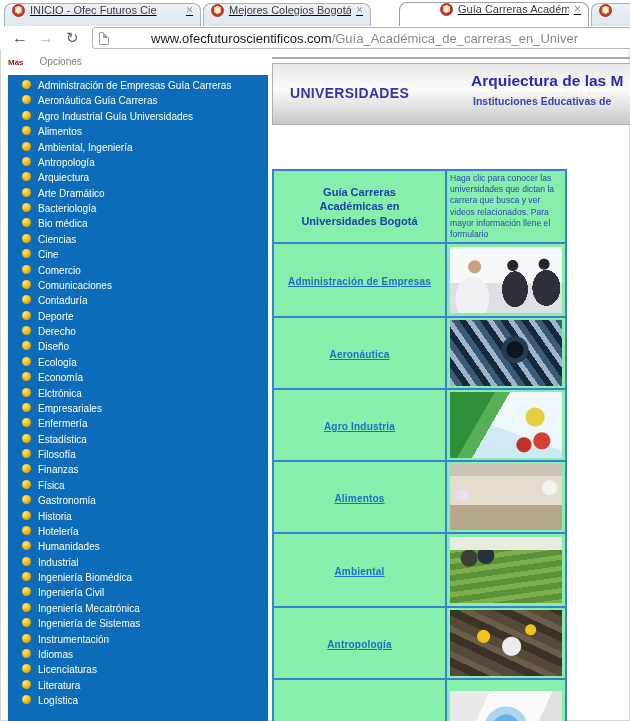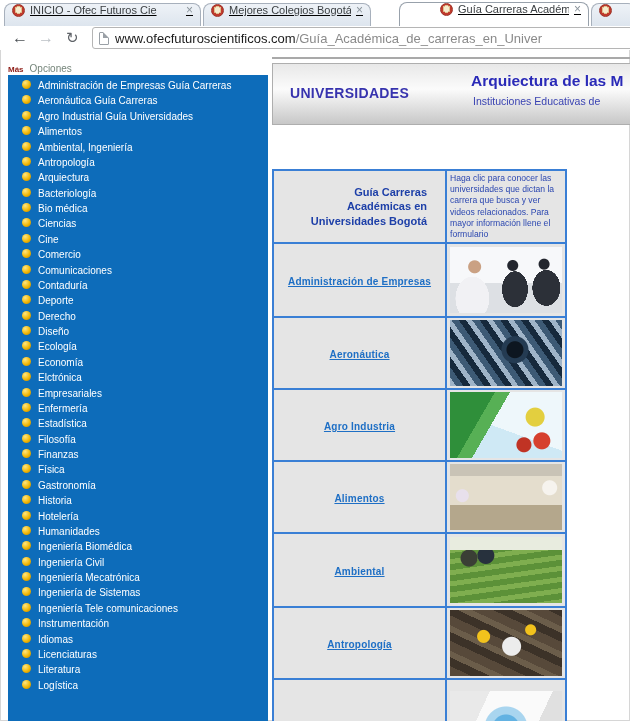--- a/index.html
+++ b/index.html
@@ -20,50 +20,50 @@
              border:1px solid #9c3328; }
   .toolbar { position:absolute; left:0; top:26px; width:630px; height:24px; background:#fff; }
   .nav-ico { position:absolute; top:1px; font-size:16px; line-height:22px; }
   .back    { left:12px; color:#4a4f54; font-weight:bold; }
   .forward { left:38px; color:#bcc1c6; font-weight:bold; }
   .reload  { left:66px; color:#5f6368; font-size:15px; }
   .omnibox { position:absolute; left:92px; top:1px; width:545px; height:22px; background:#fff;
              border:1px solid #b5b5b5; border-radius:3px; display:flex; align-items:center; padding:0 6px; gap:6px; }
   .page-ico { width:10px; height:13px; border:1px solid #9aa0a6; border-radius:1px; position:relative; background:#fff; flex:0 0 auto;}
   .page-ico::after { content:""; position:absolute; right:-1px; top:-1px; border:3px solid #fff; border-left-color:#9aa0a6; border-bottom-color:#9aa0a6; }
-  .url { font-size:13px; white-space:nowrap; overflow:hidden; }
+  .url { font-size:13px; white-space:nowrap; overflow:hidden;margin-left:36px; }
   .url-host { color:#1b1b1b; }
   .url-path { color:#8a8a8a; }
 
-  .bm-row { position:absolute; left:8px; top:63px; height:14px; display:flex; align-items:baseline; gap:6px; }
+  .bm-row { position:absolute; left:8px; top:56px; height:14px; display:flex; align-items:baseline; gap:16px; }
   .bm-mas { font-size:8px; font-weight:bold; color:#8d1a14; }
   .bm-opc { font-size:10px; color:#75857a; }
 
   
   .sidebar { position:absolute; left:8px; top:75px; width:260px; height:646px; background:#0d6cba; padding-top:5px; list-style:none; overflow:hidden; }
   .sidebar li { display:flex; align-items:flex-start; height:15.38px; padding-left:14px; }
   .bullet { width:9px; height:9px; border-radius:50%; margin-right:7px; flex:0 0 auto;
             background: radial-gradient(circle at 35% 30%, #ffe680, #f2b705 55%, #b07c00); }
   .side-label { font-size:10px; color:#ffffff; white-space:nowrap; }
 
   
   .divider { position:absolute; left:272px; top:57px; width:358px; height:2px; background:#a9a9a9; }
   .banner { position:absolute; left:272px; top:63px; width:358px; height:62px;
             background:linear-gradient(180deg,#e8e8e8 0%, #fbfbfb 42%, #c7c7c7 100%);
             border:1px solid #aeaeae; border-right:none; overflow:hidden; }
   .banner-title { position:absolute; left:17px; top:21px; font-size:14px; font-weight:bold; color:#3733ae; letter-spacing:0.3px; }
   .banner-head  { position:absolute; left:198px; top:8px; font-size:15.5px; font-weight:bold; color:#2a2ab8; white-space:nowrap; }
-  .banner-sub   { position:absolute; left:200px; top:31px; font-size:10.5px; font-weight:normal; color:#3a43b2; white-space:nowrap; }
+  .banner-sub   { position:absolute; left:200px; top:31px; font-size:10.5px; font-weight:bold; color:#3a43b2; white-space:nowrap; }
 
   
   table.careers { position:absolute; left:272px; top:169px; width:293px; border-collapse:collapse; table-layout:fixed; }
-  table.careers td { border:2px solid #3a7fd5; background:#e5e5e5; vertical-align:middle; }
+  table.careers td { border:2px solid #3a7fd5; background:#86efac; vertical-align:middle; }
   td.c-left  { width:173px; text-align:center; }
   td.c-right { width:120px; }
-  .th-left  { font-size:11px; font-weight:bold; color:#1d3fa8; line-height:1.3; padding:0 18px;text-align:right; }
+  .th-left  { font-size:11px; font-weight:bold; color:#1d3fa8; line-height:1.3; padding:0 18px; }
   .th-right { font-size:8.6px; color:#2b47b0; line-height:1.3; padding:2px 3px; }
   .career-link { font-size:10px; font-weight:bold; color:#1e6fc5; text-decoration:underline; letter-spacing:0.2px; }
   .ph { width:112px; height:66px; margin:2px auto; background-color:#fff; }
 
   .ph-admin { background:
     radial-gradient(circle at 22% 30%, #caa183 6px, rgba(0,0,0,0) 7px),
     radial-gradient(17px 22px at 20% 78%, #f1f1f4 99%, rgba(0,0,0,0) 100%),
     radial-gradient(circle at 56% 28%, #23262e 5px, rgba(0,0,0,0) 6px),
     radial-gradient(13px 18px at 58% 64%, #2c3038 99%, rgba(0,0,0,0) 100%),
     radial-gradient(circle at 84% 26%, #23262e 5px, rgba(0,0,0,0) 6px),
@@ -163,20 +163,24 @@
     <li>
         <span class="bullet"></span>
         <span class="side-label">Antropología</span>
       </li>
     <li>
         <span class="bullet"></span>
         <span class="side-label">Arquiectura</span>
       </li>
     <li>
         <span class="bullet"></span>
+        <span class="side-label">Arte Dramático</span>
+      </li>
+    <li>
+        <span class="bullet"></span>
         <span class="side-label">Bacteriología</span>
       </li>
     <li>
         <span class="bullet"></span>
         <span class="side-label">Bio médica</span>
       </li>
     <li>
         <span class="bullet"></span>
         <span class="side-label">Ciencias</span>
       </li>
@@ -255,37 +259,37 @@
     <li>
         <span class="bullet"></span>
         <span class="side-label">Hotelería</span>
       </li>
     <li>
         <span class="bullet"></span>
         <span class="side-label">Humanidades</span>
       </li>
     <li>
         <span class="bullet"></span>
+        <span class="side-label">Industrial</span>
+      </li>
+    <li>
+        <span class="bullet"></span>
         <span class="side-label">Ingeniería Biomédica</span>
       </li>
     <li>
         <span class="bullet"></span>
         <span class="side-label">Ingeniería Civil</span>
       </li>
     <li>
         <span class="bullet"></span>
         <span class="side-label">Ingeniería Mecatrónica</span>
       </li>
     <li>
         <span class="bullet"></span>
         <span class="side-label">Ingeniería de Sistemas</span>
-      </li>
-    <li>
-        <span class="bullet"></span>
-        <span class="side-label">Ingeniería Tele comunicaciones</span>
       </li>
     <li>
         <span class="bullet"></span>
         <span class="side-label">Instrumentación</span>
       </li>
     <li>
         <span class="bullet"></span>
         <span class="side-label">Idiomas</span>
       </li>
     <li>

